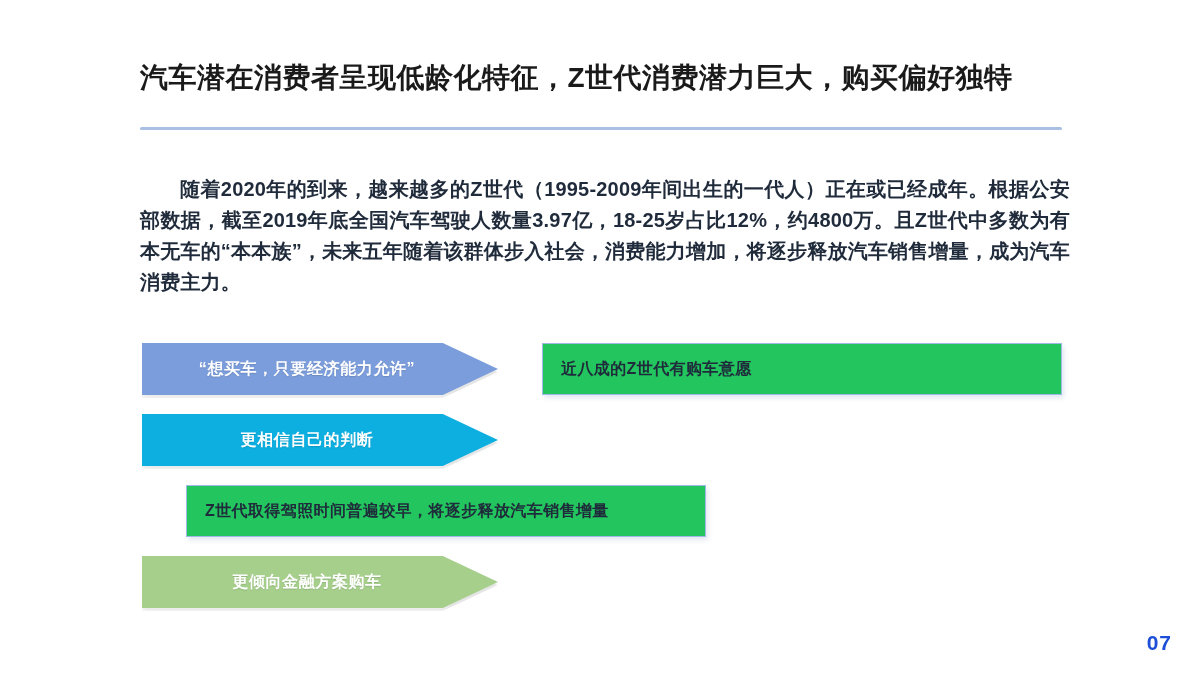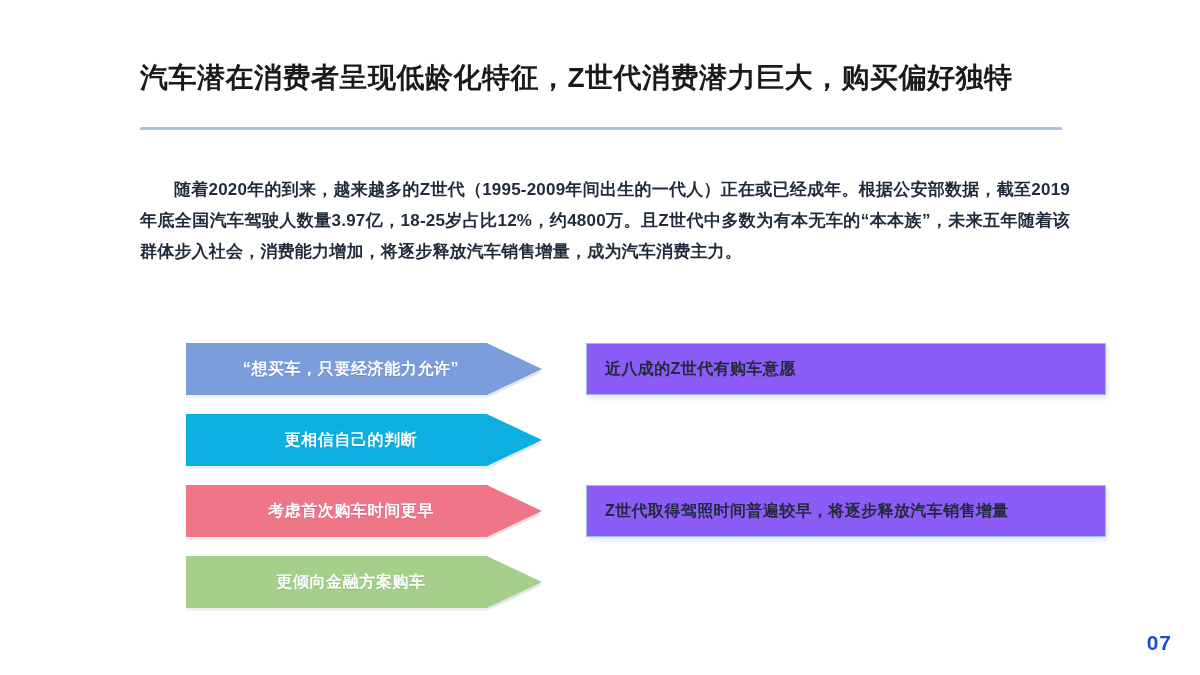--- a/index.html
+++ b/index.html
@@ -47,21 +47,21 @@
     background: #a9c0e4;
     border-radius: 2px;
   }
 
   
   .para {
     position: absolute;
     left: 140px;
     top: 174px;
     width: 930px;
-    font-size: 17px;
+    font-size: 20px;
     line-height: 31px;
     color: #1f2a3a;
     font-weight: bold;
     text-align: justify;
     text-indent: 2em;
     letter-spacing: 0.2px;
   }
 
   
   .rows {
@@ -108,31 +108,30 @@
     clip-path: polygon(0 0, 84.5% 0, 100% 50%, 84.5% 100%, 0 100%);
     -webkit-clip-path: polygon(0 0, 84.5% 0, 100% 50%, 84.5% 100%, 0 100%);
     z-index: 0;
   }
 
   .arrow-holder {
     position: relative;
     width: 356px;
     height: 52px;
     flex: 0 0 356px;
-    margin-left: 44px;
   }
   .arrow-label { z-index: 1; }
 
   .info-box {
     flex: 0 0 auto;
     width: 520px;
     margin-left: 44px;
     height: 52px;
     box-sizing: border-box;
-    background: #8b5cf6;
+    background: #22c55e;
     border: 1.5px solid #9fb9e4;
     display: flex;
     align-items: center;
     padding-left: 18px;
     font-size: 16px;
     font-weight: bold;
     color: #1f2a3a;
     letter-spacing: 0.4px;
     box-shadow: 2px 3px 5px rgba(120,145,190,0.22);
   }
@@ -177,26 +176,20 @@
     <div class="row">
       <div class="arrow-holder">
         <div class="arrow-shadow"></div>
         <div class="arrow-label" style="background:#0cafe0">
           <span>更相信自己的判断</span>
         </div>
       </div>
     </div>
 
     <div class="row">
-      <div class="arrow-holder">
-        <div class="arrow-shadow"></div>
-        <div class="arrow-label" style="background:#ef7689">
-          <span>考虑首次购车时间更早</span>
-        </div>
-      </div>
       <div class="info-box">
         <span>Z世代取得驾照时间普遍较早，将逐步释放汽车销售增量</span>
       </div>
     </div>
 
     <div class="row">
       <div class="arrow-holder">
         <div class="arrow-shadow"></div>
         <div class="arrow-label" style="background:#a6cf8c">
           <span>更倾向金融方案购车</span>

